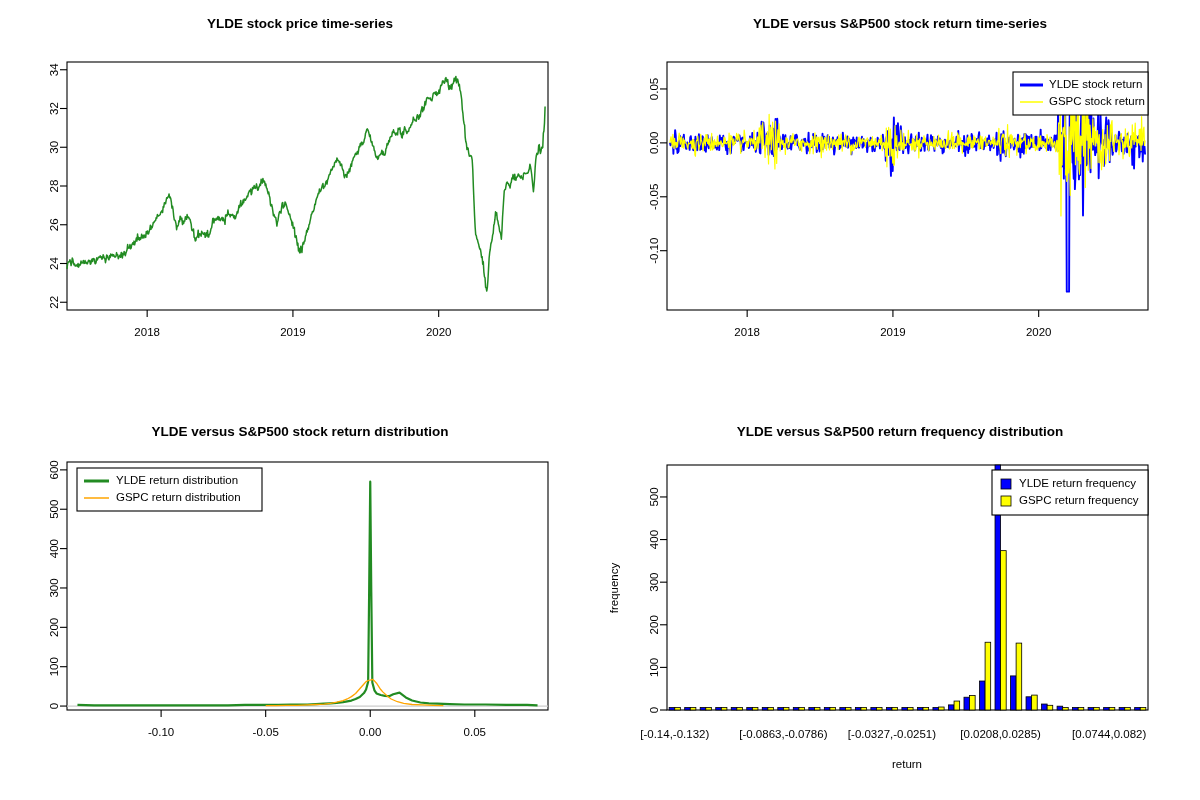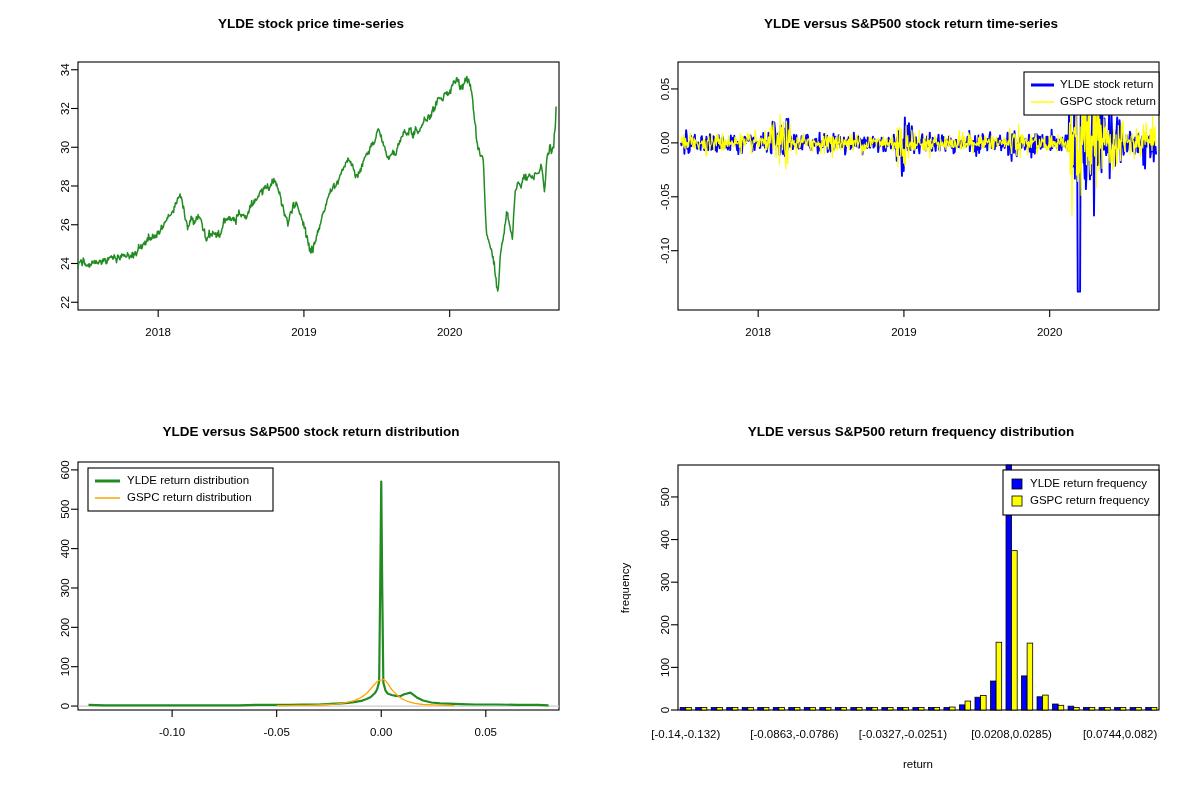--- a/index.html
+++ b/index.html
@@ -10,21 +10,21 @@
     color:#000;
     overflow:hidden;
   }
   #panel-grid{
     position:relative;
     width:1200px;height:800px;
     display:grid;
     grid-template-columns:600px 600px;
     grid-template-rows:400px 400px;
   }
-  .panel{position:relative;width:600px;height:400px;padding-left:11px;}
+  .panel{position:relative;width:600px;height:400px;}
   .panel svg{display:block;}
   .plot-title{
     font-family:"Liberation Sans", sans-serif;
     font-weight:bold;
     font-size:13.5px;
     fill:#000;
     text-anchor:middle;
   }
   .tick-label{
     font-family:"Liberation Sans", sans-serif;

